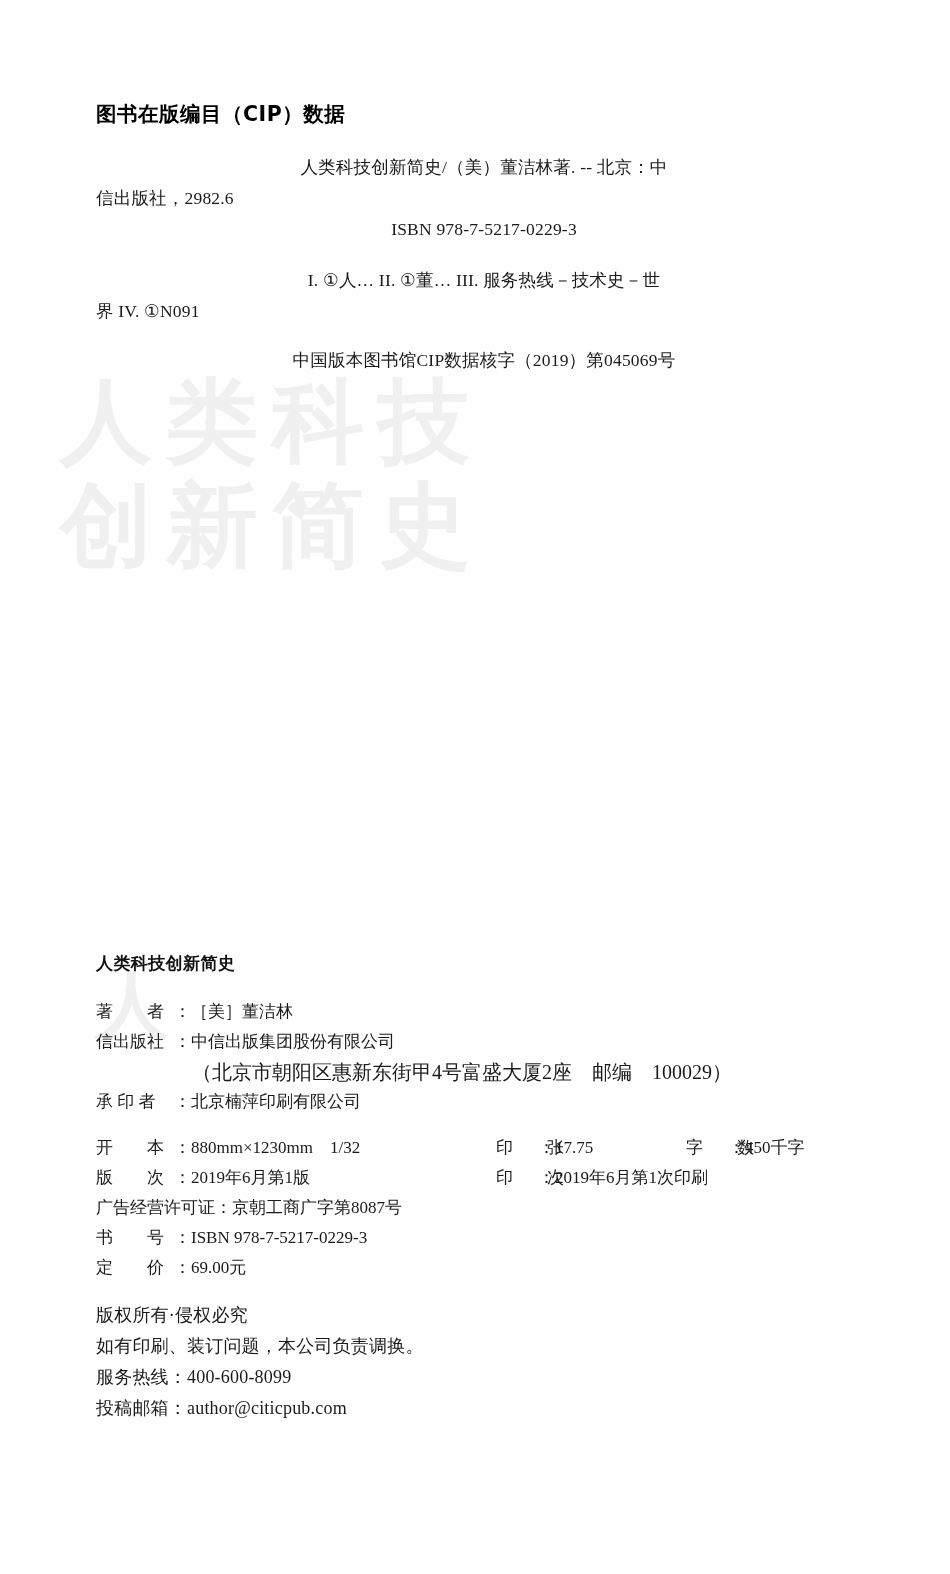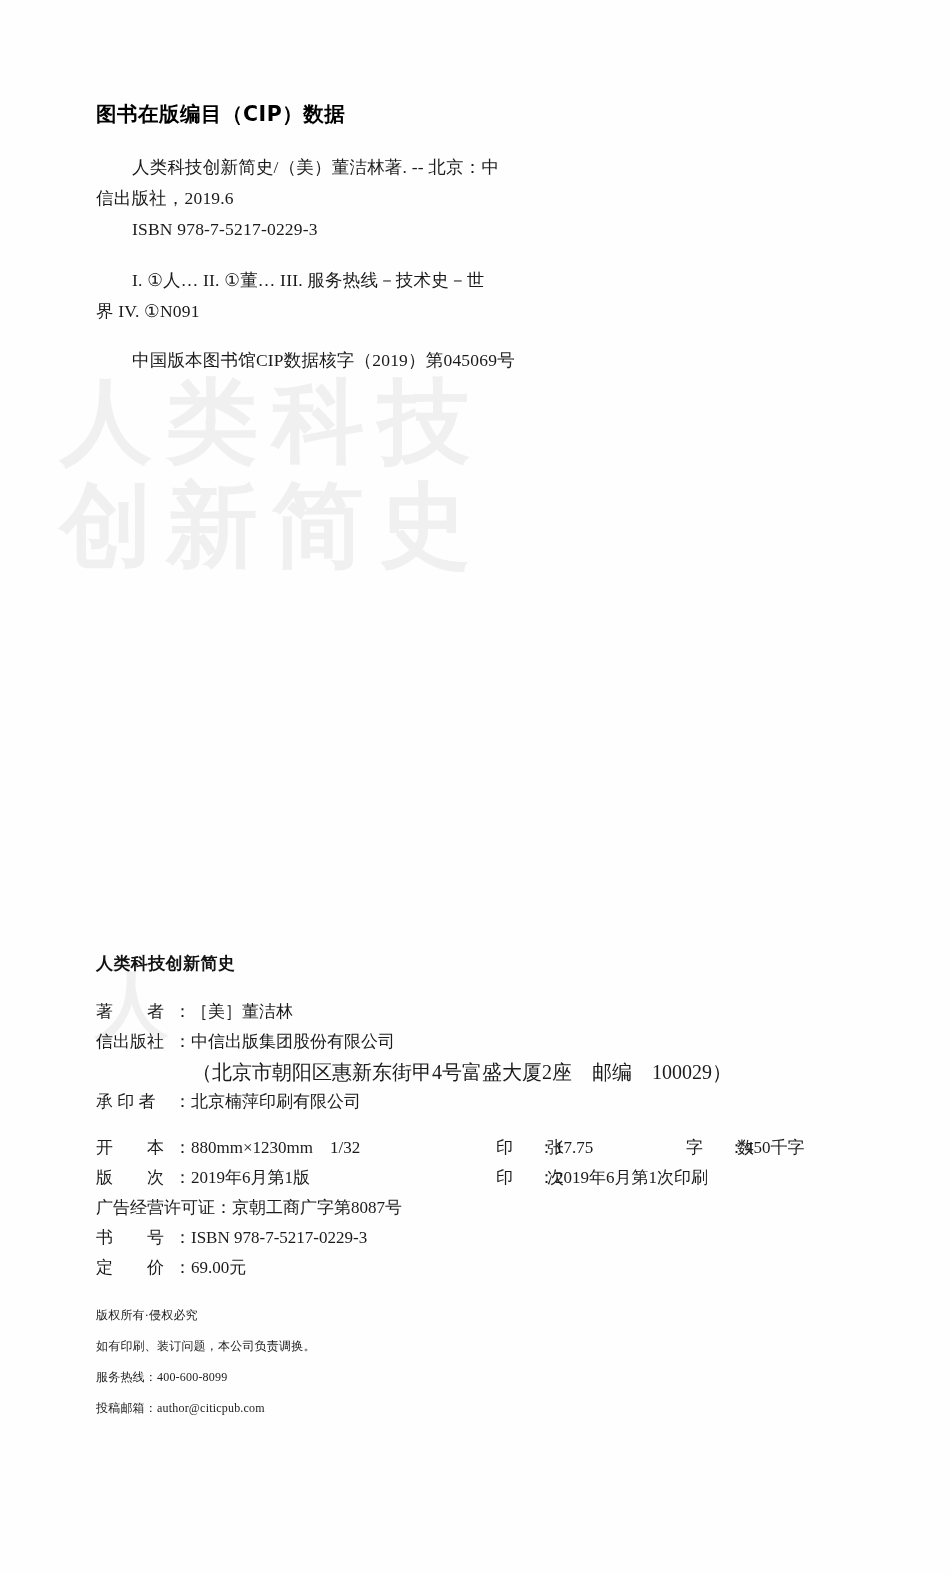--- a/index.html
+++ b/index.html
@@ -70,21 +70,21 @@
     letter-spacing: 0.5px;
     color: #000000;
     margin-bottom: 24px;
   }
   .cip-line {
     font-size: 17.5px;
     line-height: 31px;
     color: #1a1a1a;
     letter-spacing: 0.2px;
   }
-  .indent1 { text-indent: 36px; }
+  .indent1 { text-indent: 36px; text-align: center; }
   .gap-top { margin-top: 20px; }
   .gap-top-lg { margin-top: 18px; }
 
   
   .colophon {
     position: absolute;
     left: 96px;
     top: 952px;
     width: 790px;
   }
@@ -134,39 +134,39 @@
   .block-gap { height: 16px; }
 
   
   .footer {
     position: absolute;
     left: 96px;
     top: 1300px;
     width: 700px;
   }
   .footer .f-line {
-    font-size: 12px;
+    font-size: 18px;
     line-height: 31px;
     letter-spacing: 0.2px;
   }
   .mono-ish { font-family: "Liberation Serif", serif; }
 </style>
 </head>
 <body>
 
 <div class="page">
 
   <div class="watermark">人类科技创新简史</div>
   <div class="watermark2">人</div>
 
   <section class="cip">
     <div class="cip-title">图书在版编目（CIP）数据</div>
 
     <div class="cip-line indent1">人类科技创新简史/（美）董洁林著. -- 北京：中</div>
-    <div class="cip-line">信出版社，2019.6</div>
+    <div class="cip-line">信出版社，2982.6</div>
     <div class="cip-line indent1">ISBN 978-7-5217-0229-3</div>
 
     <div class="cip-line indent1 gap-top">I. ①人… II. ①董… III. 服务热线－技术史－世</div>
     <div class="cip-line">界 IV. ①N091</div>
 
     <div class="cip-line indent1 gap-top-lg">中国版本图书馆CIP数据核字（2019）第045069号</div>
   </section>
 
   <section class="colophon">
     <div class="colo-title">人类科技创新简史</div>

